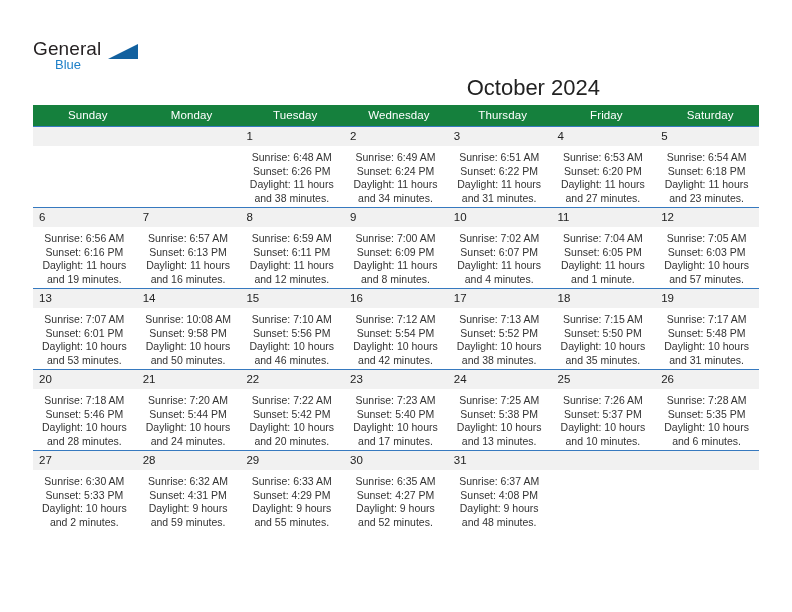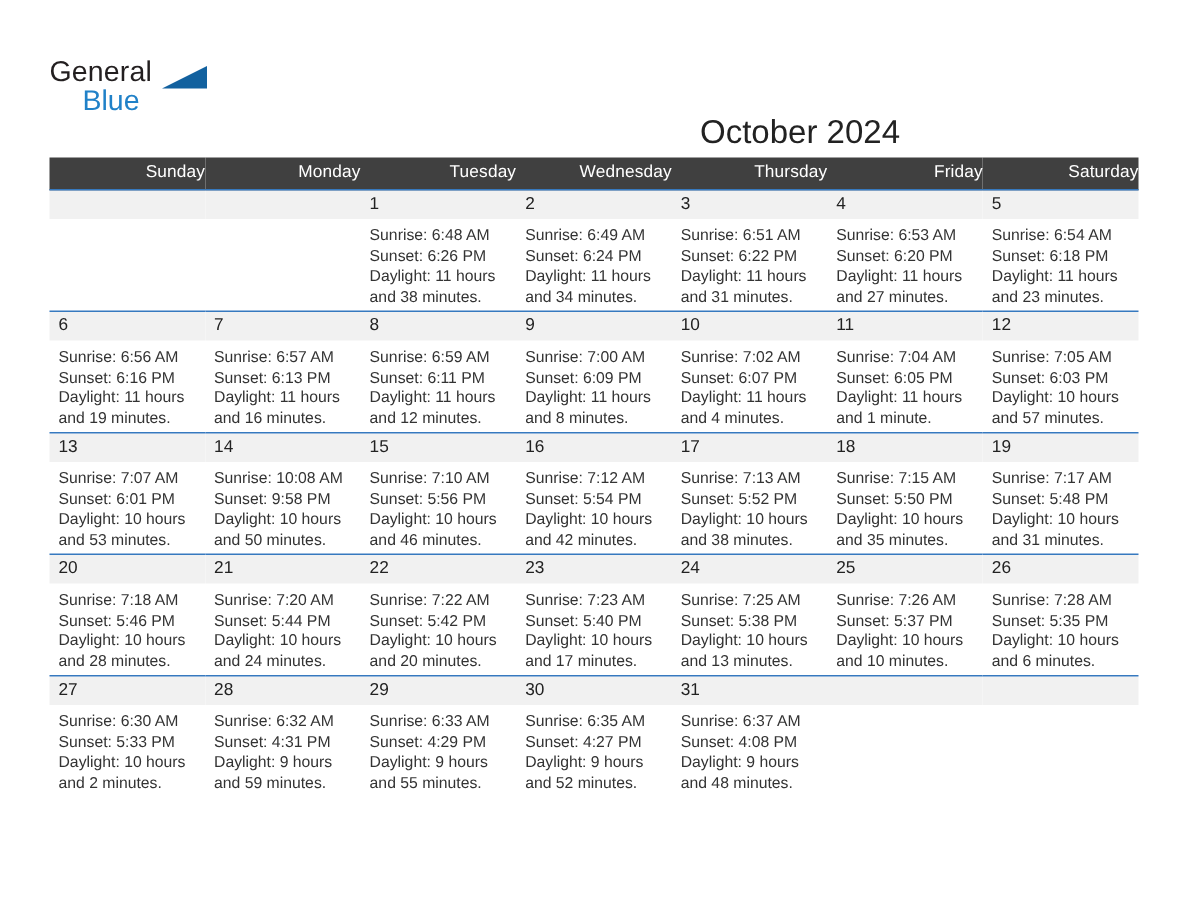--- a/index.html
+++ b/index.html
@@ -42,21 +42,21 @@
     top: 0;
     font-size: 19px;
     letter-spacing: 0.1px;
     color: #231f20;
     font-family: "Liberation Sans", sans-serif;
   }
   .brand-blue {
     position: absolute;
     left: 22px;
     top: 19px;
-    font-size: 19px;
+    font-size: 13px;
     color: #2081c8;
     font-family: "Liberation Sans", sans-serif;
   }
   .brand-triangle {
     position: absolute;
     left: 75px;
     top: 6px;
     width: 0;
     height: 0;
     border-style: solid;
@@ -89,25 +89,25 @@
   
   .calendar {
     position: absolute;
     left: 33px;
     top: 105px;
     width: 726px;
     border-collapse: collapse;
     table-layout: fixed;
   }
   .calendar th {
-    background: #404040;
+    background: #15803d;
     color: #ffffff;
     font-size: 11.5px;
     font-weight: normal;
-    text-align: right;
+    text-align: center;
     padding: 4px 0 5px 6px;
     height: 12px;
     letter-spacing: 0.1px;
   }
   .calendar td {
     vertical-align: top;
     padding: 0;
     border-top: 1px solid #3679bf;
     height: 80px;
     width: 103.7px;
@@ -124,20 +124,21 @@
     min-height: 12px;
   }
   .daynum.empty {
     color: transparent;
   }
   .info {
     padding: 5px 7px 0 6px;
     font-size: 10.5px;
     line-height: 13.6px;
     color: #333333;
+    text-align: center;
   }
   .info div {
     white-space: nowrap;
   }
   .info .daylight {
     white-space: normal;
   }
 </style>
 </head>
 <body>

